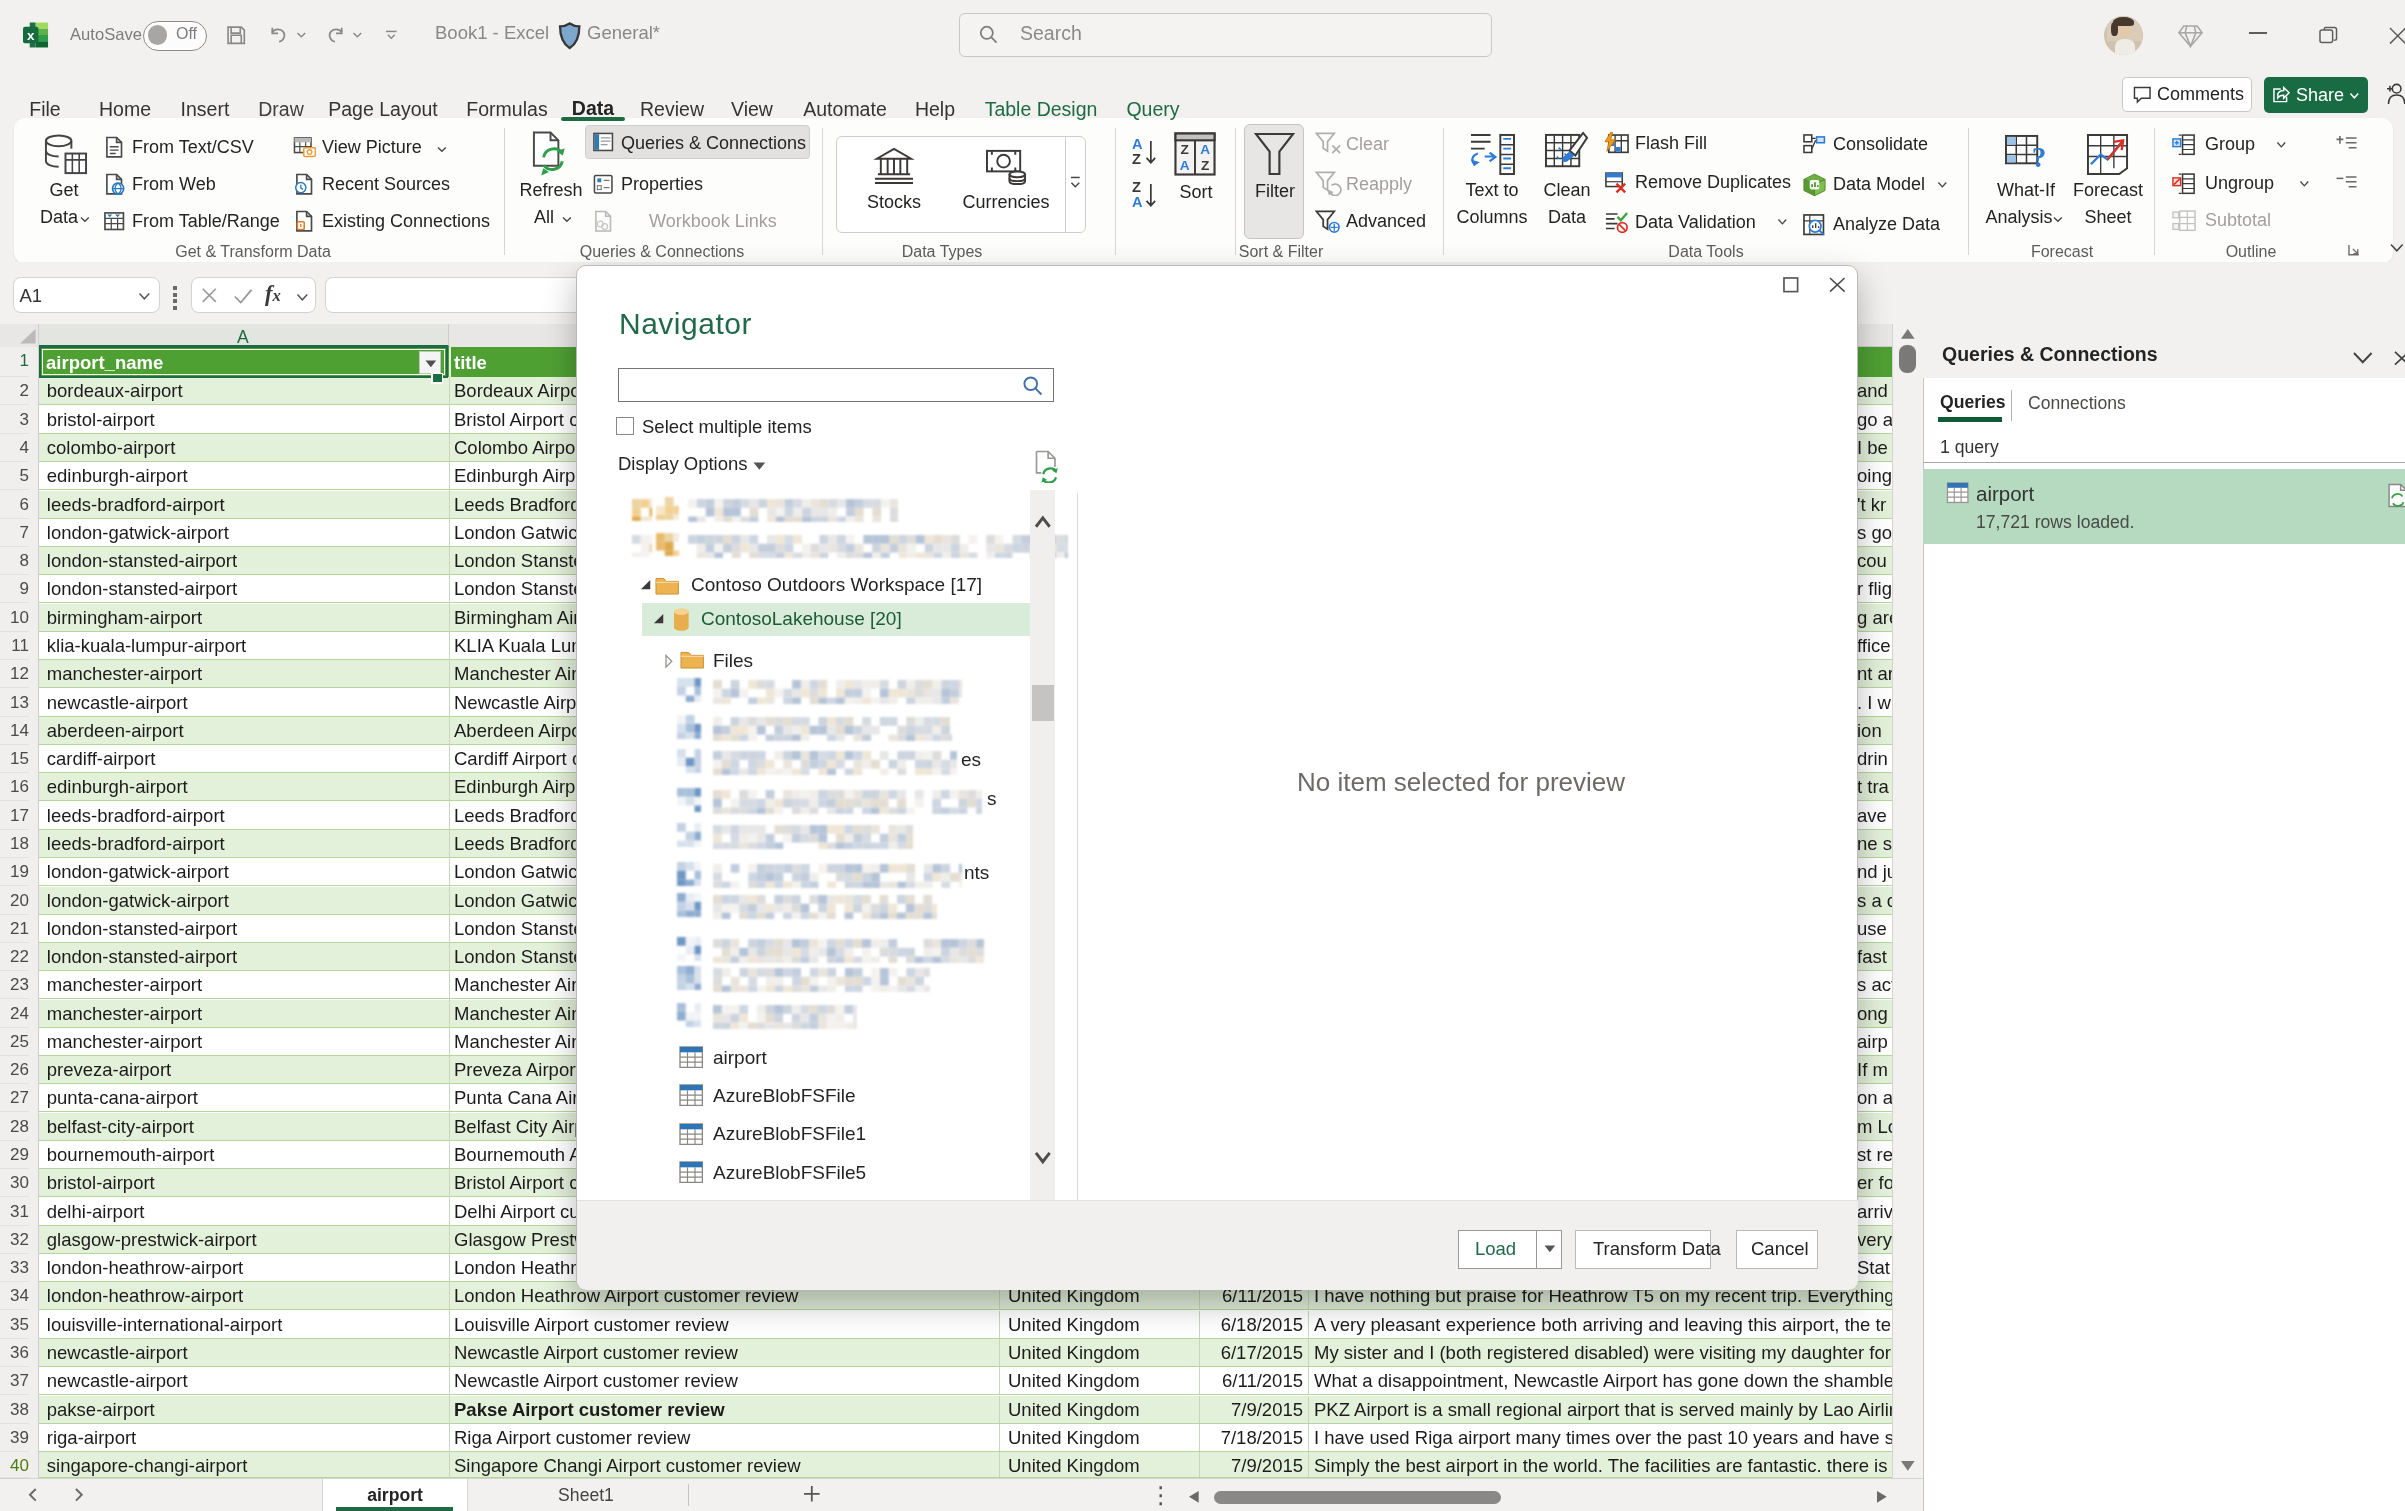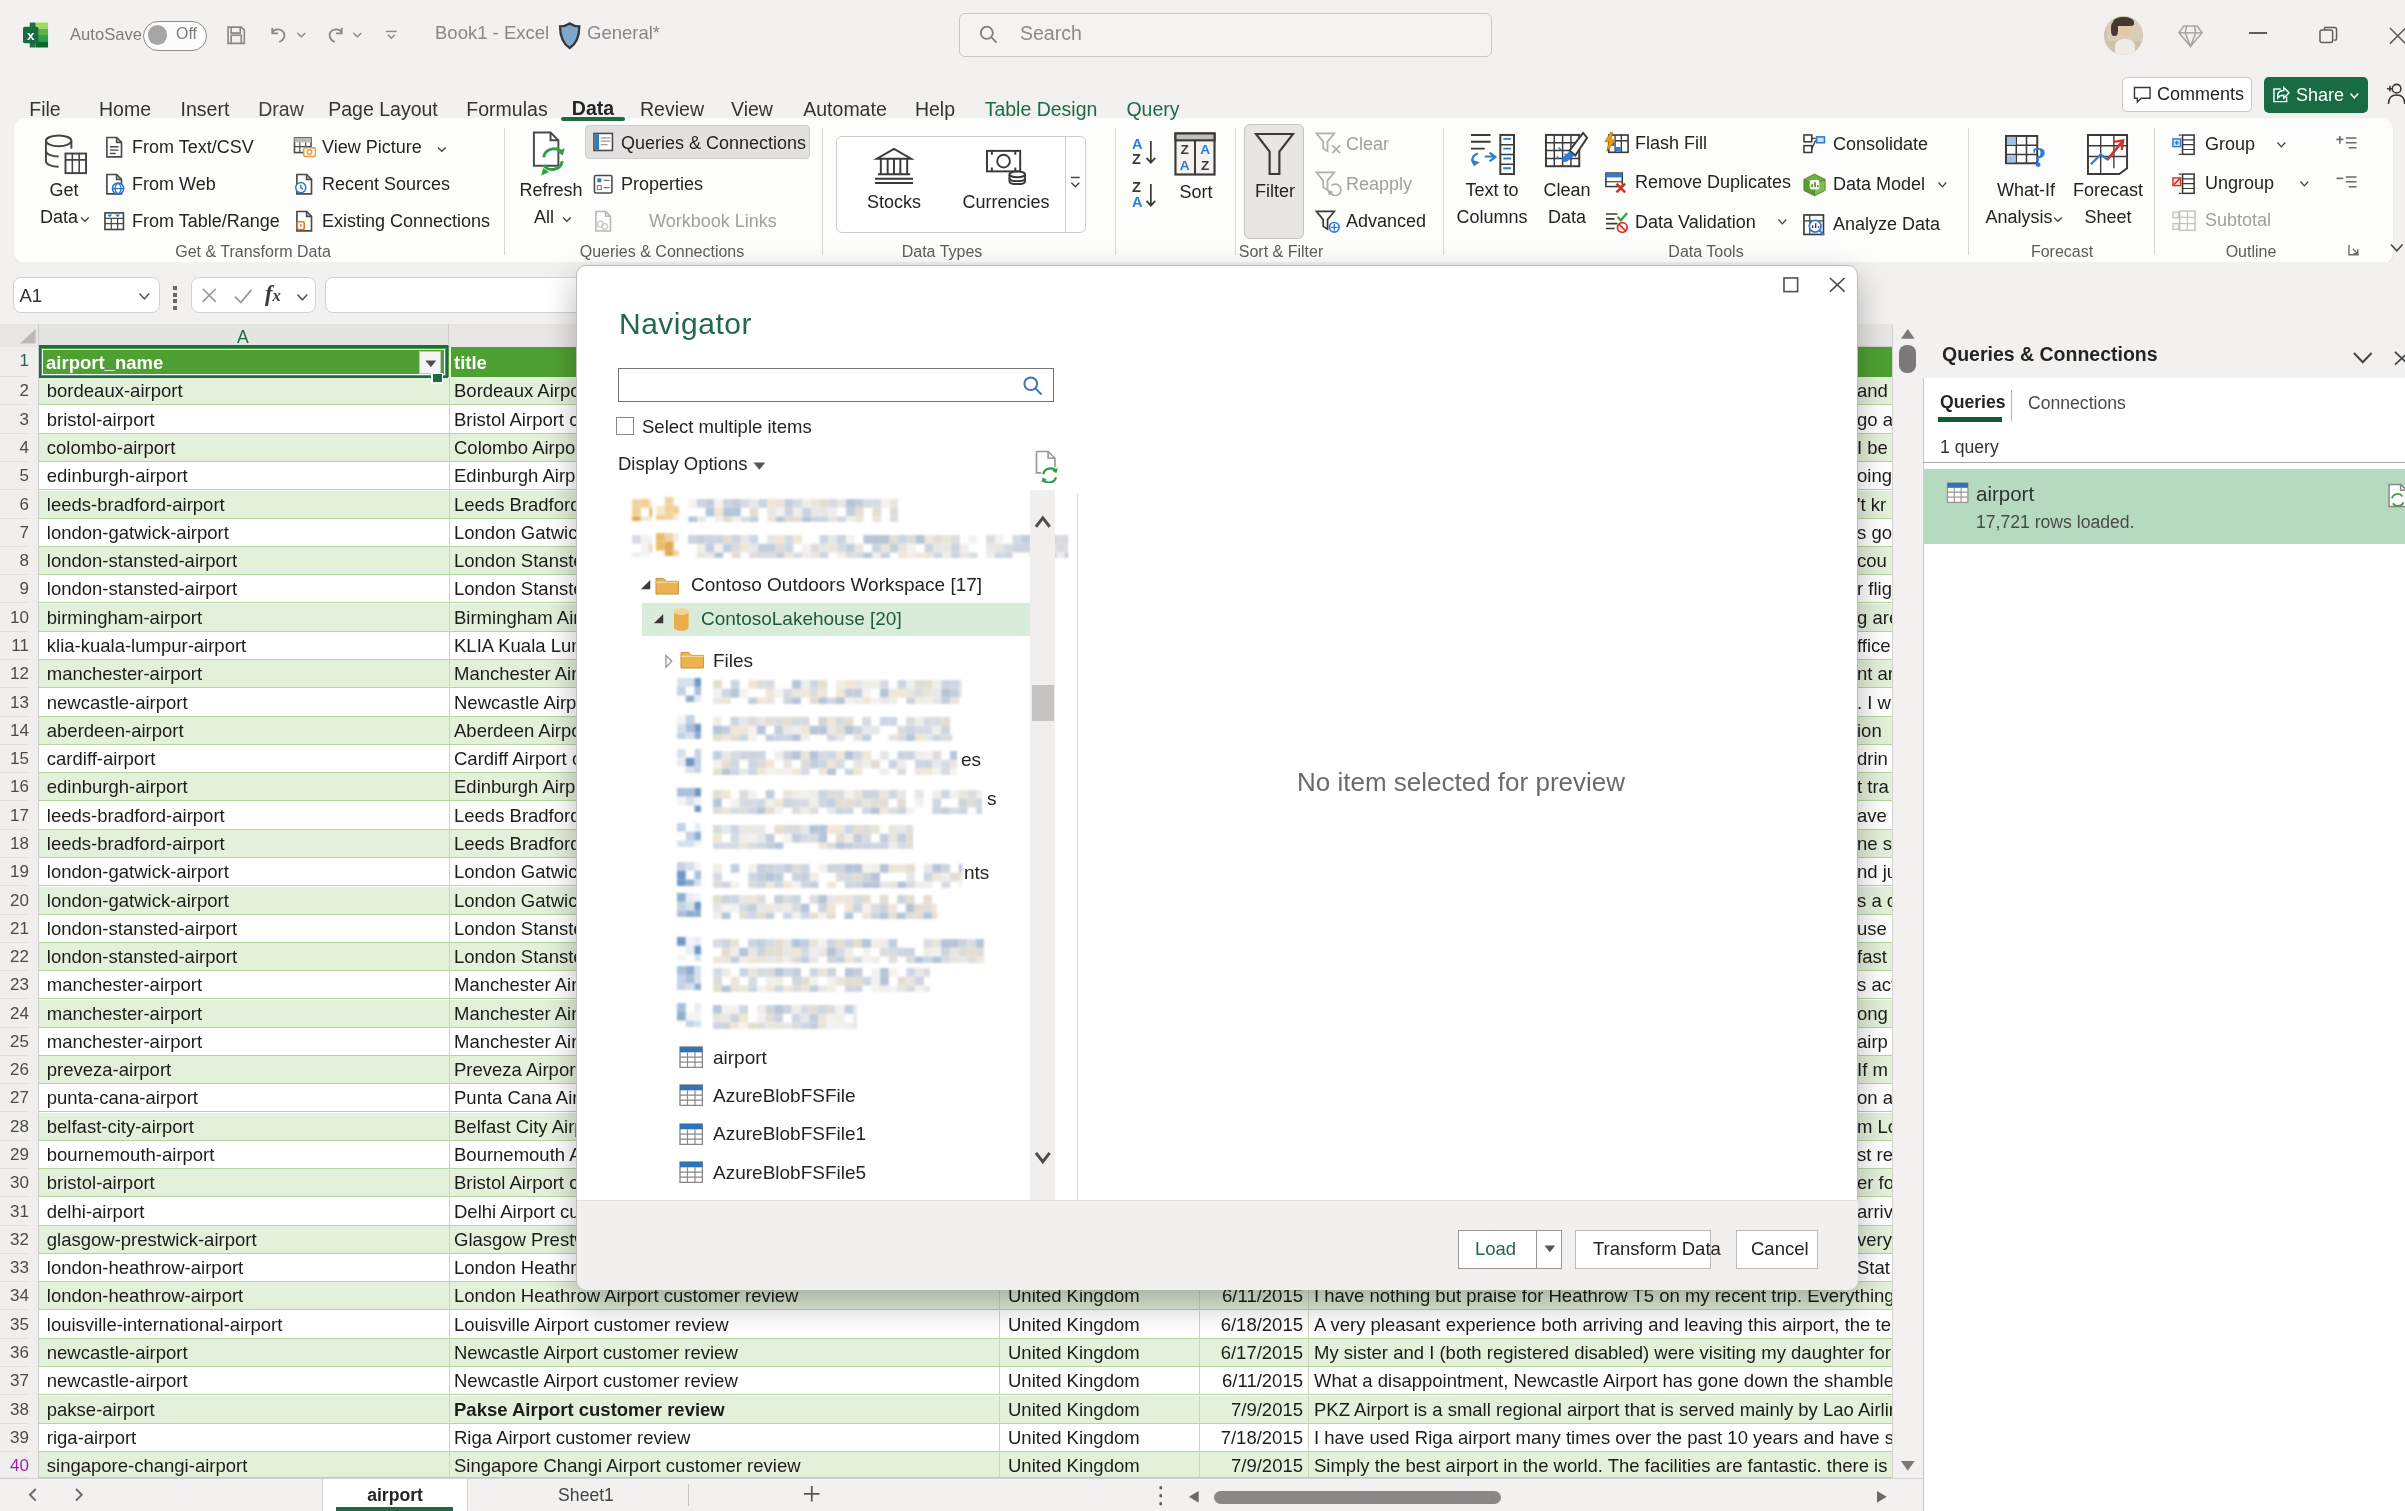--- a/index.html
+++ b/index.html
@@ -745,21 +745,21 @@
 <div class="abs" style="left:0;top:1169px;width:29px;height:28px;border-bottom:1px solid #e2e1e0;font-size:17px;color:#4a4a48;text-align:right;padding-top:3.9px;">30</div>
 <div class="abs" style="left:0;top:1198px;width:29px;height:28px;border-bottom:1px solid #e2e1e0;font-size:17px;color:#4a4a48;text-align:right;padding-top:3.9px;">31</div>
 <div class="abs" style="left:0;top:1226px;width:29px;height:28px;border-bottom:1px solid #e2e1e0;font-size:17px;color:#4a4a48;text-align:right;padding-top:3.9px;">32</div>
 <div class="abs" style="left:0;top:1254px;width:29px;height:28px;border-bottom:1px solid #e2e1e0;font-size:17px;color:#4a4a48;text-align:right;padding-top:3.9px;">33</div>
 <div class="abs" style="left:0;top:1282px;width:29px;height:28px;border-bottom:1px solid #e2e1e0;font-size:17px;color:#4a4a48;text-align:right;padding-top:3.9px;">34</div>
 <div class="abs" style="left:0;top:1311px;width:29px;height:28px;border-bottom:1px solid #e2e1e0;font-size:17px;color:#4a4a48;text-align:right;padding-top:3.9px;">35</div>
 <div class="abs" style="left:0;top:1339px;width:29px;height:28px;border-bottom:1px solid #e2e1e0;font-size:17px;color:#4a4a48;text-align:right;padding-top:3.9px;">36</div>
 <div class="abs" style="left:0;top:1367px;width:29px;height:28px;border-bottom:1px solid #e2e1e0;font-size:17px;color:#4a4a48;text-align:right;padding-top:3.9px;">37</div>
 <div class="abs" style="left:0;top:1396px;width:29px;height:28px;border-bottom:1px solid #e2e1e0;font-size:17px;color:#4a4a48;text-align:right;padding-top:3.9px;">38</div>
 <div class="abs" style="left:0;top:1424px;width:29px;height:28px;border-bottom:1px solid #e2e1e0;font-size:17px;color:#4a4a48;text-align:right;padding-top:3.9px;">39</div>
-<div class="abs" style="left:0;top:1452px;width:29px;height:26px;border-bottom:1px solid #e2e1e0;font-size:17px;color:#a21caf;text-align:right;padding-top:3.9px;">40</div>
+<div class="abs" style="left:0;top:1452px;width:29px;height:26px;border-bottom:1px solid #e2e1e0;font-size:17px;color:#4d7c0f;text-align:right;padding-top:3.9px;">40</div>
 
 <div class="abs" style="left:39px;top:346px;width:409px;height:32px;border:2.9px solid #1d6b40;"></div>
 <div class="abs" style="left:42px;top:349px;width:403px;height:26px;border:1.5px solid #fff;"></div>
 <div class="abs" style="left:431px;top:373px;width:11.7px;height:10.7px;background:#fff;"></div>
 <div class="abs" style="left:433px;top:374px;width:8.8px;height:7.8px;background:#1d6b40;"></div>
 
 <div class="abs" style="left:1892px;top:324px;width:31px;height:1188px;background:#f2f1f0;border-left:1px solid #d5d3d1;"></div>
 <svg class="ico" style="left:1900px;top:328px;" width="15.6" height="11.7" viewBox="0 0 16 12">
     <path d="M8 1 L15 11 H1 Z" fill="#7b7977"></path>
   </svg>

